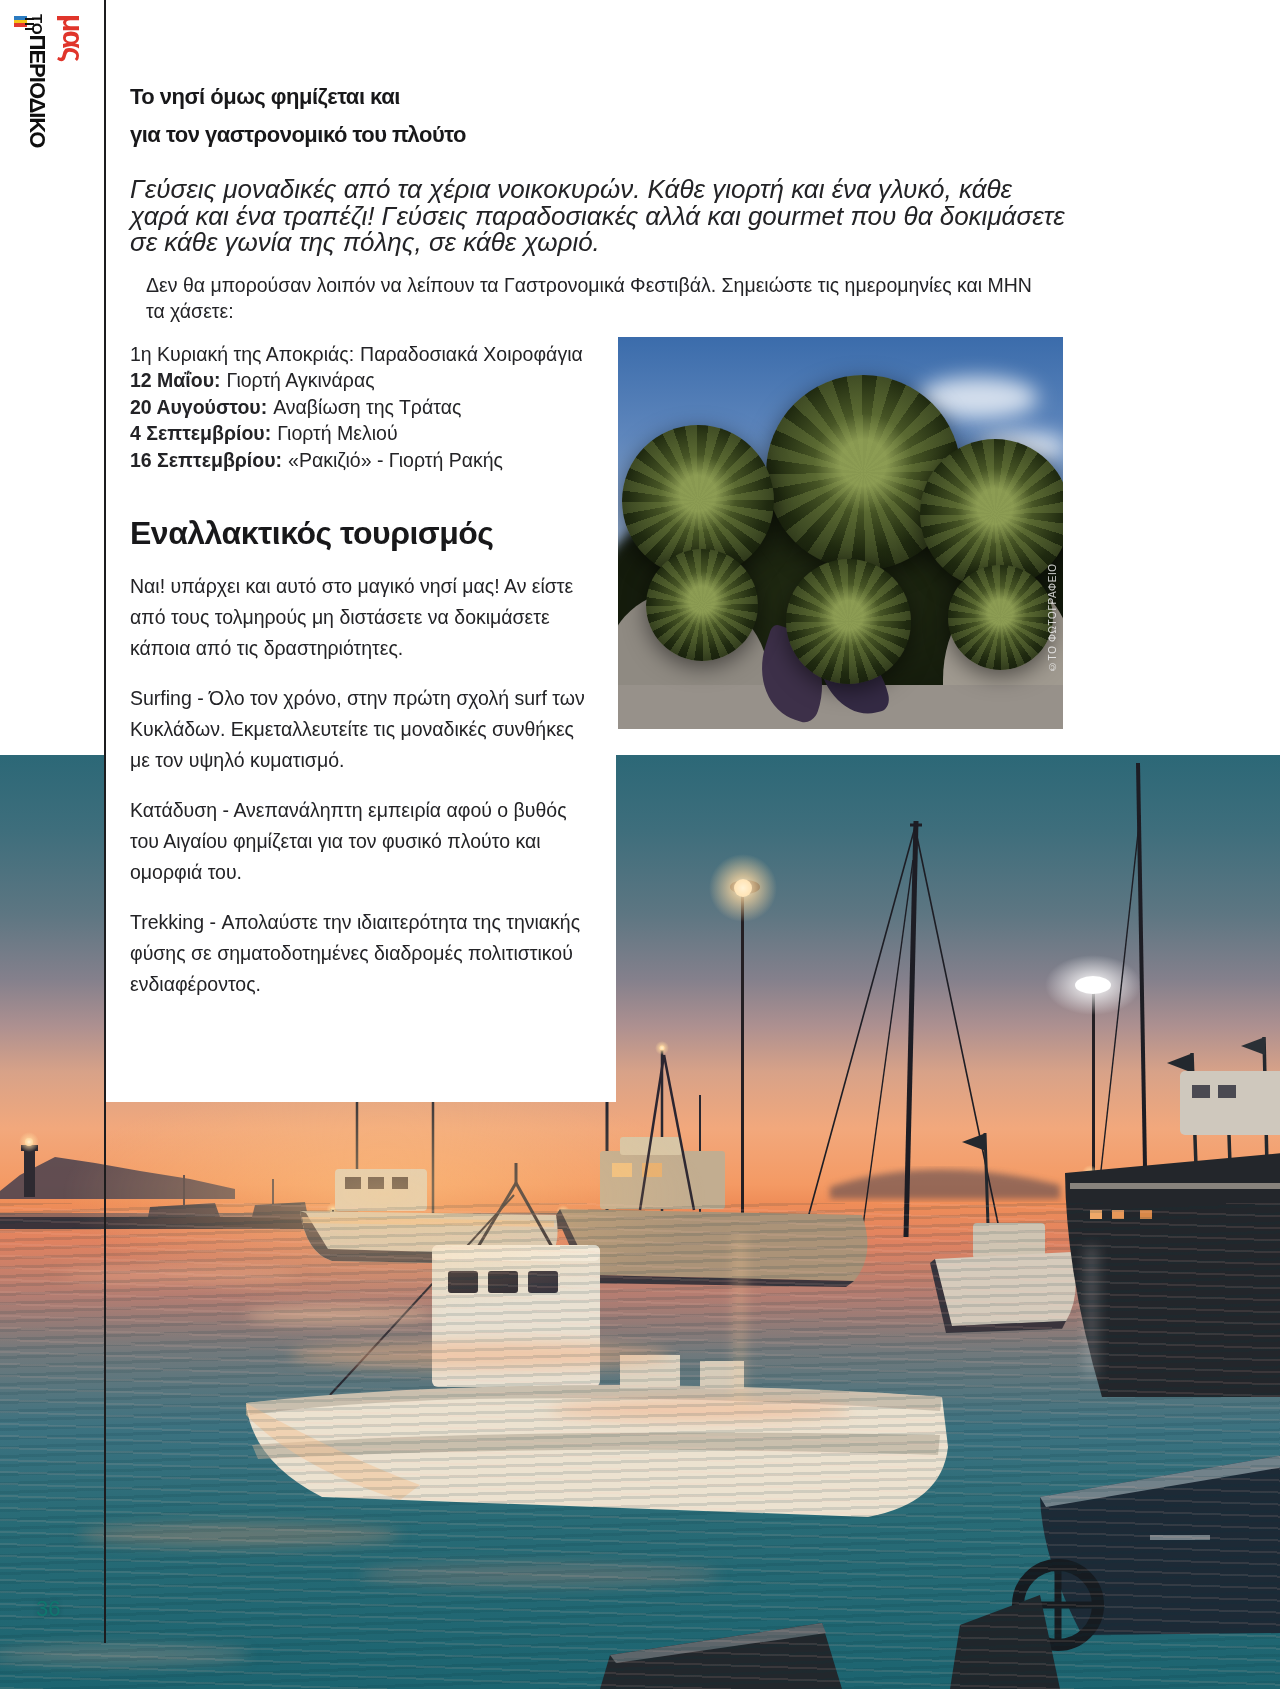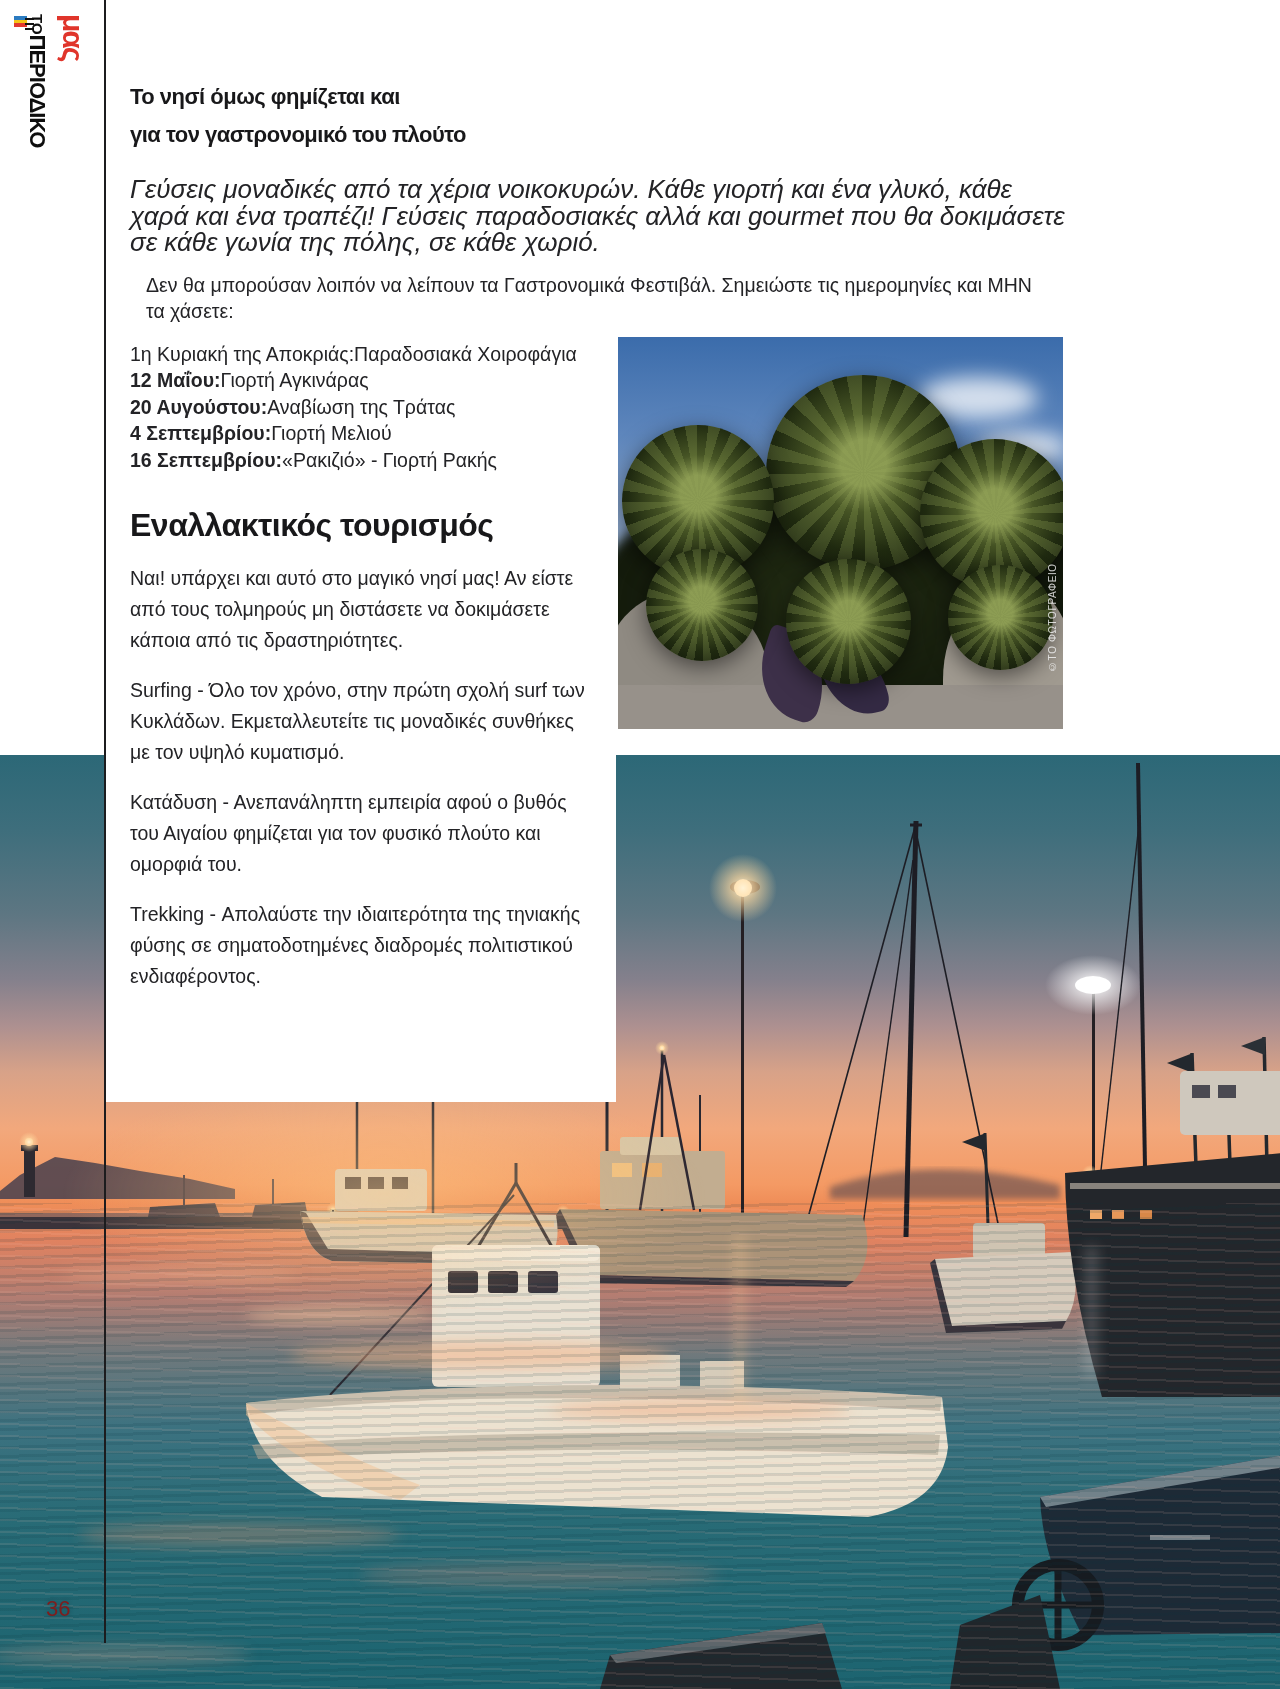--- a/index.html
+++ b/index.html
@@ -21,23 +21,23 @@
   .logo-black .lt{font-size:15px;letter-spacing:0;}
   .logo-black .lm{font-size:22px;}
   .logo-red{position:absolute;left:46px;top:2px;height:92px;writing-mode:vertical-rl;
       font-weight:bold;font-size:30px;color:#e0352b;letter-spacing:-2px;}
   
   #textcol{position:absolute;left:130px;top:78px;width:940px;z-index:20;}
   h1{margin:0 0 22px 0;font-size:22px;line-height:38px;letter-spacing:-.5px;color:#18181a;}
   .intro{margin:0 0 16px 0;width:940px;font-size:26px;line-height:26.5px;font-style:italic;}
   .festintro{margin:16px;font-size:19.5px;line-height:26.5px;}
   .fest-item{font-size:19.5px;line-height:26.5px;}
-  .fest-item .fl{font-weight:bold;margin-right:0;}
+  .fest-item .fl{font-weight:bold;margin-right:6px;}
   .fest-item .fl.plain{font-weight:normal;}
-  h2{margin:32px 0 18px 0;font-size:32px;line-height:40px;letter-spacing:-.5px;color:#18181a;}
+  h2{margin:40px 0 18px 0;font-size:32px;line-height:40px;letter-spacing:-.5px;color:#18181a;}
   .activity{width:458px;margin:12px 0 19px 0;font-size:19.5px;line-height:31px;}
   
   #whitebox{position:absolute;left:106px;top:700px;width:510px;height:402px;background:#fff;z-index:10;}
   
   #artichoke{position:absolute;left:618px;top:337px;width:445px;height:392px;z-index:15;overflow:hidden;
      background:linear-gradient(180deg,#3b6cab 0%,#5e86bc 25%,#8fa9cd 50%,#bcc9dd 70%,#cfd6e2 82%);}
   .cloud{position:absolute;background:rgba(255,255,255,.75);border-radius:50%;filter:blur(10px);}
   .stone{position:absolute;background:#95908a;}
   .rosette{position:absolute;border-radius:50%;
      background:
@@ -54,21 +54,21 @@
      background:linear-gradient(180deg,
         #2c6877 0%, #3e6e7c 8%, #5d7682 17%, #84808c 24%, #ad9090 29%,
         #d8a288 34%, #f2a87c 40%, #f49a64 46%, #ef8d58 48%, #e08260 52%,
         #b37d72 58%, #71797c 64%, #3c7280 72%, #286b76 82%, #1c6470 100%);}
   #sunglow{position:absolute;left:0;top:0;width:100%;height:100%;
      background:radial-gradient(ellipse 460px 170px at 30% 47%, rgba(255,205,135,.5), transparent 70%);}
   #ripples{position:absolute;left:0;top:48%;width:100%;height:52%;opacity:.8;
      background:
        repeating-linear-gradient(2deg, rgba(248,198,178,.14) 0 2px, transparent 2px 12px),
        repeating-linear-gradient(178deg, rgba(15,55,66,.16) 0 3px, transparent 3px 9px);}
-  #pagenum{position:absolute;left:46px;top:1596px;z-index:25;font-size:22px;color:#7f1d1d;
+  #pagenum{position:absolute;left:36px;top:1596px;z-index:25;font-size:22px;color:#0f766e;
      text-shadow:0 0 4px rgba(0,40,50,.35);}
 </style>
 </head>
 <body>
 
 <div id="page">
 
   <div id="harbor">
     <div id="sunglow"></div>
     <svg width="1280" height="934" viewBox="0 0 1280 934">

